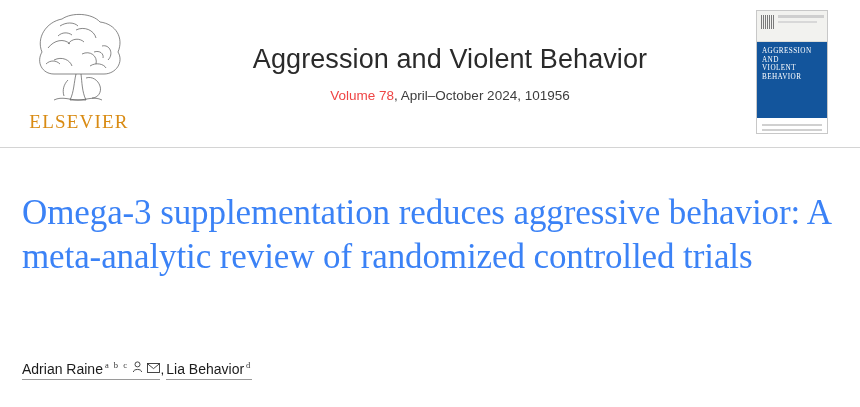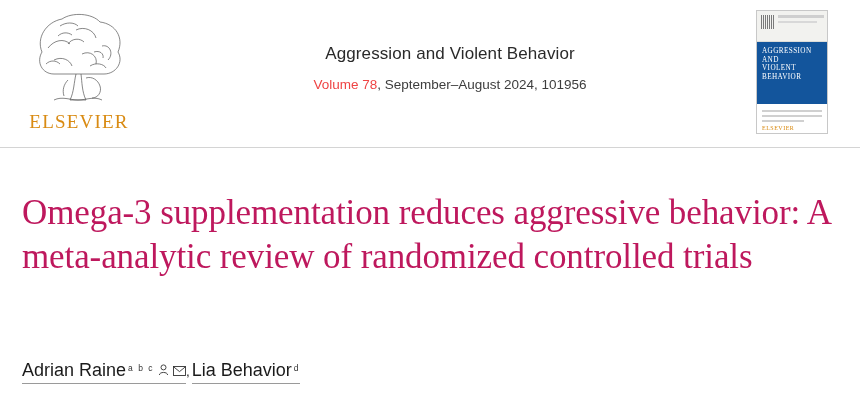--- a/index.html
+++ b/index.html
@@ -53,21 +53,21 @@
   
   .journal-center {
     position: absolute;
     left: 160px;
     top: 44px;
     width: 580px;
     text-align: center;
   }
   .journal-title {
     font-family: "Liberation Sans", sans-serif;
-    font-size: 17px;
+    font-size: 27px;
     font-weight: 400;
     color: #2a2a2a;
     letter-spacing: 0.1px;
   }
   .journal-meta {
     font-family: "Liberation Sans", sans-serif;
     font-size: 13.5px;
     color: #3d3d3d;
     margin-top: 13px;
   }
@@ -114,21 +114,21 @@
     position: absolute;
     left: 21px;
     top: 10px;
     right: 10px;
     height: 2px;
     background: #d8d8d8;
   }
   .cover-band {
     background: #13559c;
     color: #ffffff;
-    height: 62px;
+    height: 76px;
     padding: 5px 4px 0 5px;
     box-sizing: border-box;
   }
   .cover-band .ct {
     font-family: "Liberation Serif", serif;
     font-size: 7.2px;
     line-height: 8.6px;
     letter-spacing: 0.4px;
     text-transform: uppercase;
   }
@@ -163,48 +163,49 @@
     position: absolute;
     left: 22px;
     top: 168px;
     right: 16px;
   }
   .article-title {
     font-family: "Liberation Serif", serif;
     font-size: 35px;
     line-height: 44px;
     font-weight: 400;
-    color: #be185d;
+    color: #3b82f6;
     letter-spacing: -0.1px;
   }
 
   
   .authors {
     position: absolute;
     left: 22px;
     top: 360px;
     font-family: "Liberation Sans", sans-serif;
     font-size: 13.5px;
     color: #1b1b1b;
     white-space: nowrap;
   }
   .author {
     display: inline-block;
     border-bottom: 1px solid #9a9a9a;
     padding-bottom: 2px;
   }
   .author .name {
-    font-size: 18px;
+    font-size: 14px;
   }
   .sup {
     font-size: 8.5px;
     vertical-align: super;
     color: #333;
     margin-left: 2px;
     letter-spacing: 1.5px;
+    font-family: Liberation Serif, serif;
   }
   .icon-person, .icon-envelope {
     display: inline-block;
     vertical-align: middle;
     margin-left: 4px;
     position: relative;
     top: -1px;
   }
   .comma {
     display: inline-block;
@@ -243,21 +244,21 @@
           <path d="M44 36 C48 30 56 30 60 34"></path>
           <path d="M34 28 C38 24 44 24 48 27"></path>
           <path d="M70 44 C76 42 80 46 79 50"></path>
         </g>
       </svg>
       <div class="logo-word">ELSEVIER</div>
     </div>
 
     <div class="journal-center">
       <div class="journal-title">Aggression and Violent Behavior</div>
-      <div class="journal-meta"><span class="vol">Volume 78</span><span>, September–August 2024, 101956</span></div>
+      <div class="journal-meta"><span class="vol">Volume 78</span><span>, April–October 2024, 101956</span></div>
     </div>
 
     <div class="cover">
       <div class="cover-top">
         <div class="barcode"></div>
         <div class="tinytext"></div>
         <div class="tinytext2"></div>
       </div>
       <div class="cover-band">
         <div class="ct">Aggression</div>

